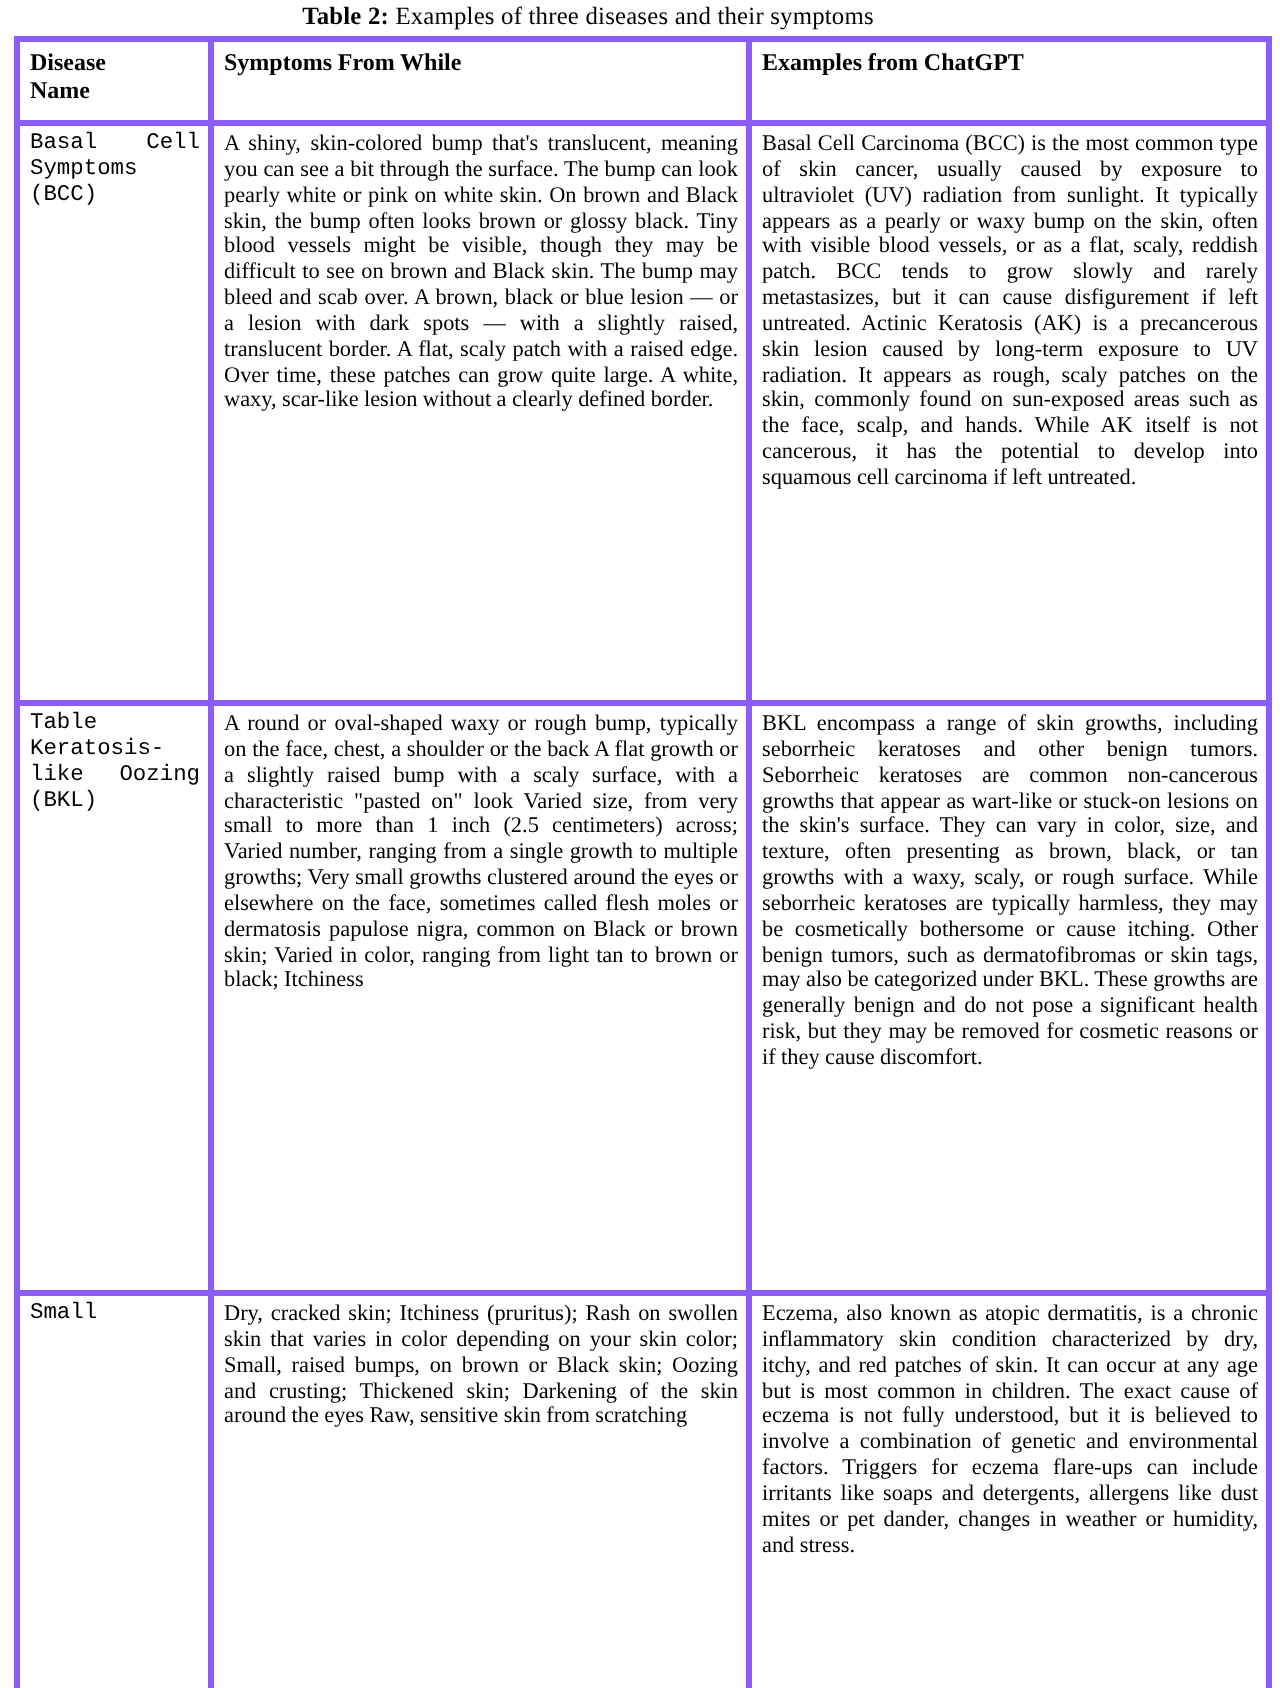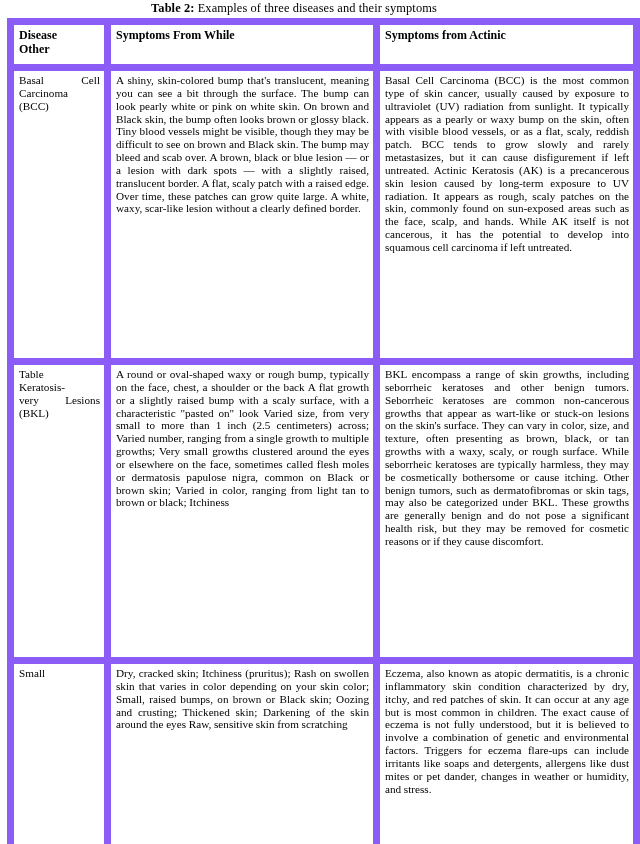--- a/index.html
+++ b/index.html
@@ -33,21 +33,21 @@
   }
   table.data-table {
     border-collapse: collapse;
     table-layout: fixed;
     width: 626px;
     margin-left: 7px;
     border: 1px solid #000000;
   }
   table.data-table td,
   table.data-table th {
-    border: 7px solid #8b5cf6;
+    border: 3px solid #8b5cf6;
     vertical-align: top;
     padding: 3px 4px 4px 5px;
     font-size: 11.2px;
     line-height: 12.85px;
     text-align: justify;
     text-justify: inter-word;
     hyphens: auto;
     -webkit-hyphens: auto;
     word-spacing: -0.1px;
   }
@@ -77,20 +77,21 @@
 
   
   .row-bcc td   { height: 280px; }
   .row-bkl td   { height: 285px; }
   .row-ecz td   { height: 206px; }
 
   
   .name-cell {
     text-align: justify;
     hyphens: none;
+    font-family: Liberation Mono, monospace;
   }
   .name-cell .spread {
     display: block;
     text-align: justify;
     text-align-last: justify;
   }
   .name-cell .plain {
     display: block;
   }
   .body-cell {
@@ -111,41 +112,41 @@
   <table class="data-table">
     <colgroup>
       <col class="c1">
         <col class="c2">
         <col class="c3">
     </colgroup>
     <thead>
       <tr>
         <th class="th-disease">
           <span class="hdr-inner">Disease</span>
-          <span class="hdr-inner" style="text-align-last:left;">Other</span>
+          <span class="hdr-inner" style="text-align-last:left;">Name</span>
         </th>
         <th class="th-google">Symptoms From While</th>
-        <th class="th-chatgpt">Symptoms from Actinic</th>
+        <th class="th-chatgpt">Examples from ChatGPT</th>
       </tr>
     </thead>
     <tbody>
       <tr class="row-bcc">
         <td class="name-cell">
           <span class="spread">Basal Cell</span>
-          <span class="plain">Carcinoma</span>
+          <span class="plain">Symptoms</span>
           <span class="plain">(BCC)</span>
         </td>
         <td class="body-cell">A shiny, skin-colored bump that's translucent, meaning you can see a bit through the surface. The bump can look pearly white or pink on white skin. On brown and Black skin, the bump often looks brown or glossy black. Tiny blood vessels might be visible, though they may be difficult to see on brown and Black skin. The bump may bleed and scab over. A brown, black or blue lesion — or a lesion with dark spots — with a slightly raised, translucent border. A flat, scaly patch with a raised edge. Over time, these patches can grow quite large. A white, waxy, scar-like lesion without a clearly defined border.</td>
         <td class="body-cell">Basal Cell Carcinoma (BCC) is the most common type of skin cancer, usually caused by exposure to ultraviolet (UV) radiation from sunlight. It typically appears as a pearly or waxy bump on the skin, often with visible blood vessels, or as a flat, scaly, reddish patch. BCC tends to grow slowly and rarely metastasizes, but it can cause disfigurement if left untreated. Actinic Keratosis (AK) is a precancerous skin lesion caused by long-term exposure to UV radiation. It appears as rough, scaly patches on the skin, commonly found on sun-exposed areas such as the face, scalp, and hands. While AK itself is not cancerous, it has the potential to develop into squamous cell carcinoma if left untreated.</td>
       </tr>
       <tr class="row-bkl">
         <td class="name-cell">
           <span class="plain">Table</span>
           <span class="plain">Keratosis-</span>
-          <span class="spread">very Lesions</span>
+          <span class="spread">like Oozing</span>
           <span class="plain">(BKL)</span>
         </td>
         <td class="body-cell">A round or oval-shaped waxy or rough bump, typically on the face, chest, a shoulder or the back A flat growth or a slightly raised bump with a scaly surface, with a characteristic "pasted on" look Varied size, from very small to more than 1 inch (2.5 centimeters) across; Varied number, ranging from a single growth to multiple growths; Very small growths clustered around the eyes or elsewhere on the face, sometimes called flesh moles or dermatosis papulose nigra, common on Black or brown skin; Varied in color, ranging from light tan to brown or black; Itchiness</td>
         <td class="body-cell">BKL encompass a range of skin growths, including seborrheic keratoses and other benign tumors. Seborrheic keratoses are common non-cancerous growths that appear as wart-like or stuck-on lesions on the skin's surface. They can vary in color, size, and texture, often presenting as brown, black, or tan growths with a waxy, scaly, or rough surface. While seborrheic keratoses are typically harmless, they may be cosmetically bothersome or cause itching. Other benign tumors, such as dermatofibromas or skin tags, may also be categorized under BKL. These growths are generally benign and do not pose a significant health risk, but they may be removed for cosmetic reasons or if they cause discomfort.</td>
       </tr>
       <tr class="row-ecz">
         <td class="name-cell">
           <span class="plain">Small</span>
         </td>
         <td class="body-cell">Dry, cracked skin; Itchiness (pruritus); Rash on swollen skin that varies in color depending on your skin color; Small, raised bumps, on brown or Black skin; Oozing and crusting; Thickened skin; Darkening of the skin around the eyes Raw, sensitive skin from scratching</td>

